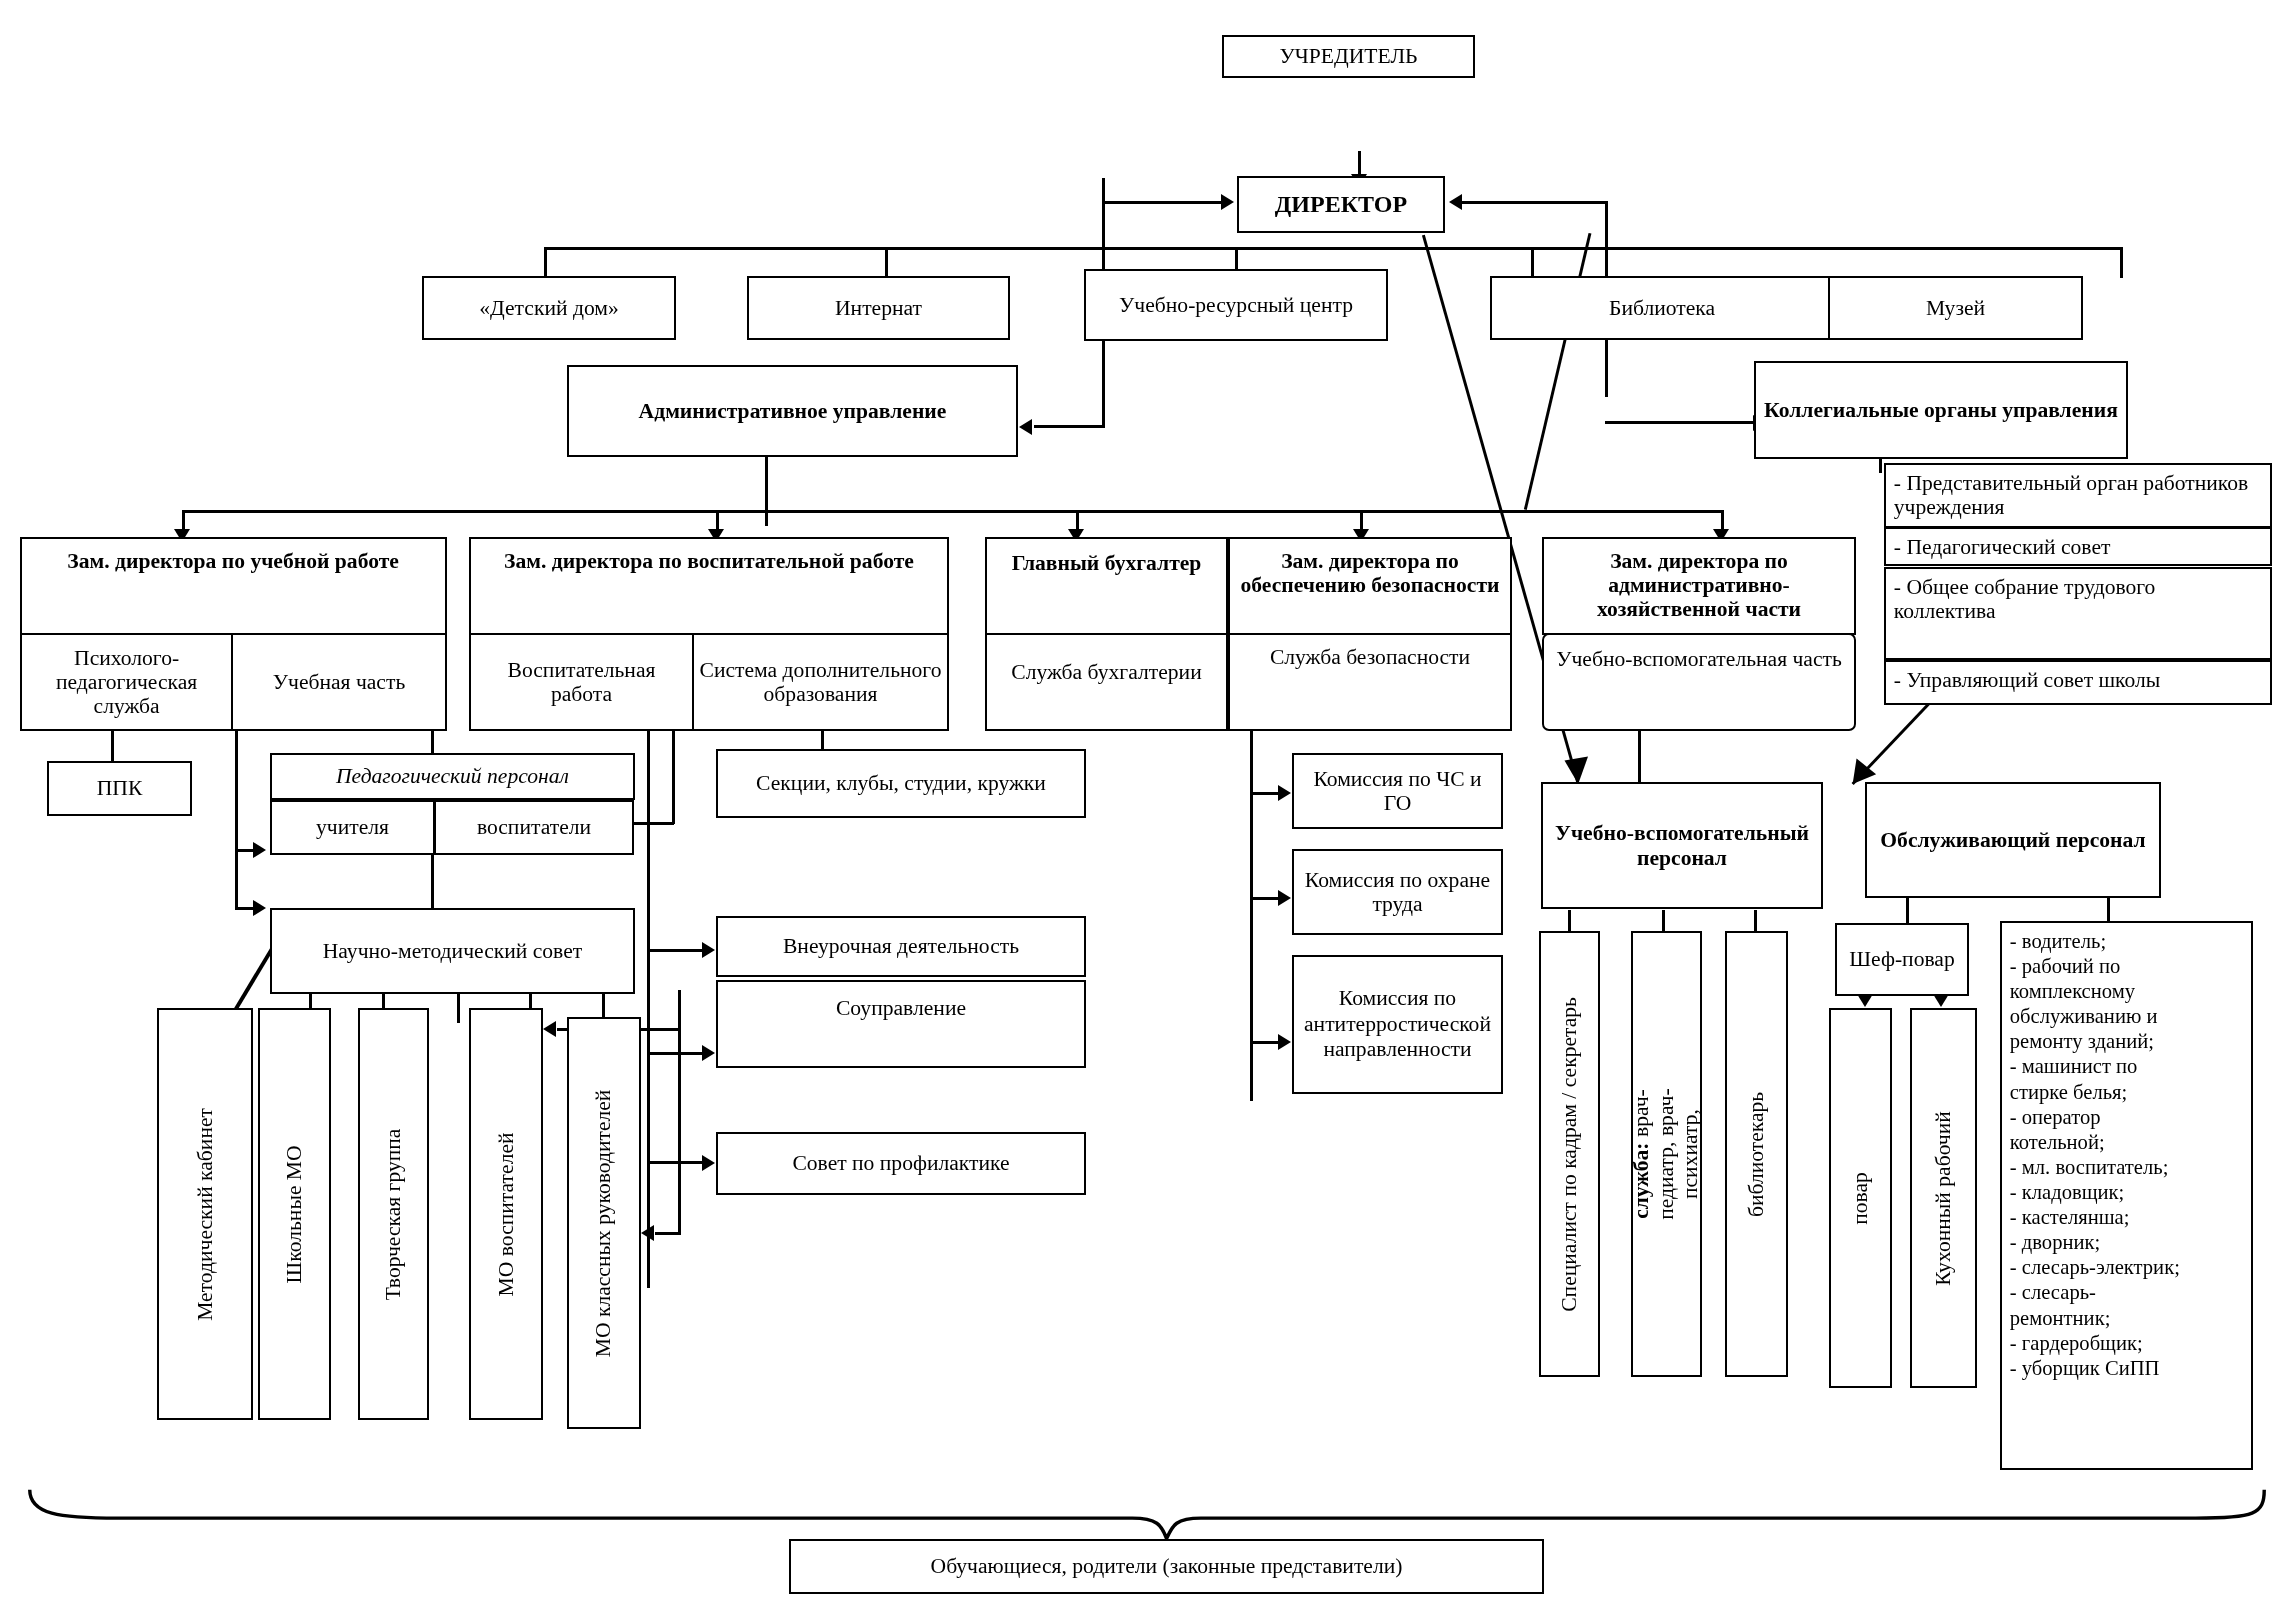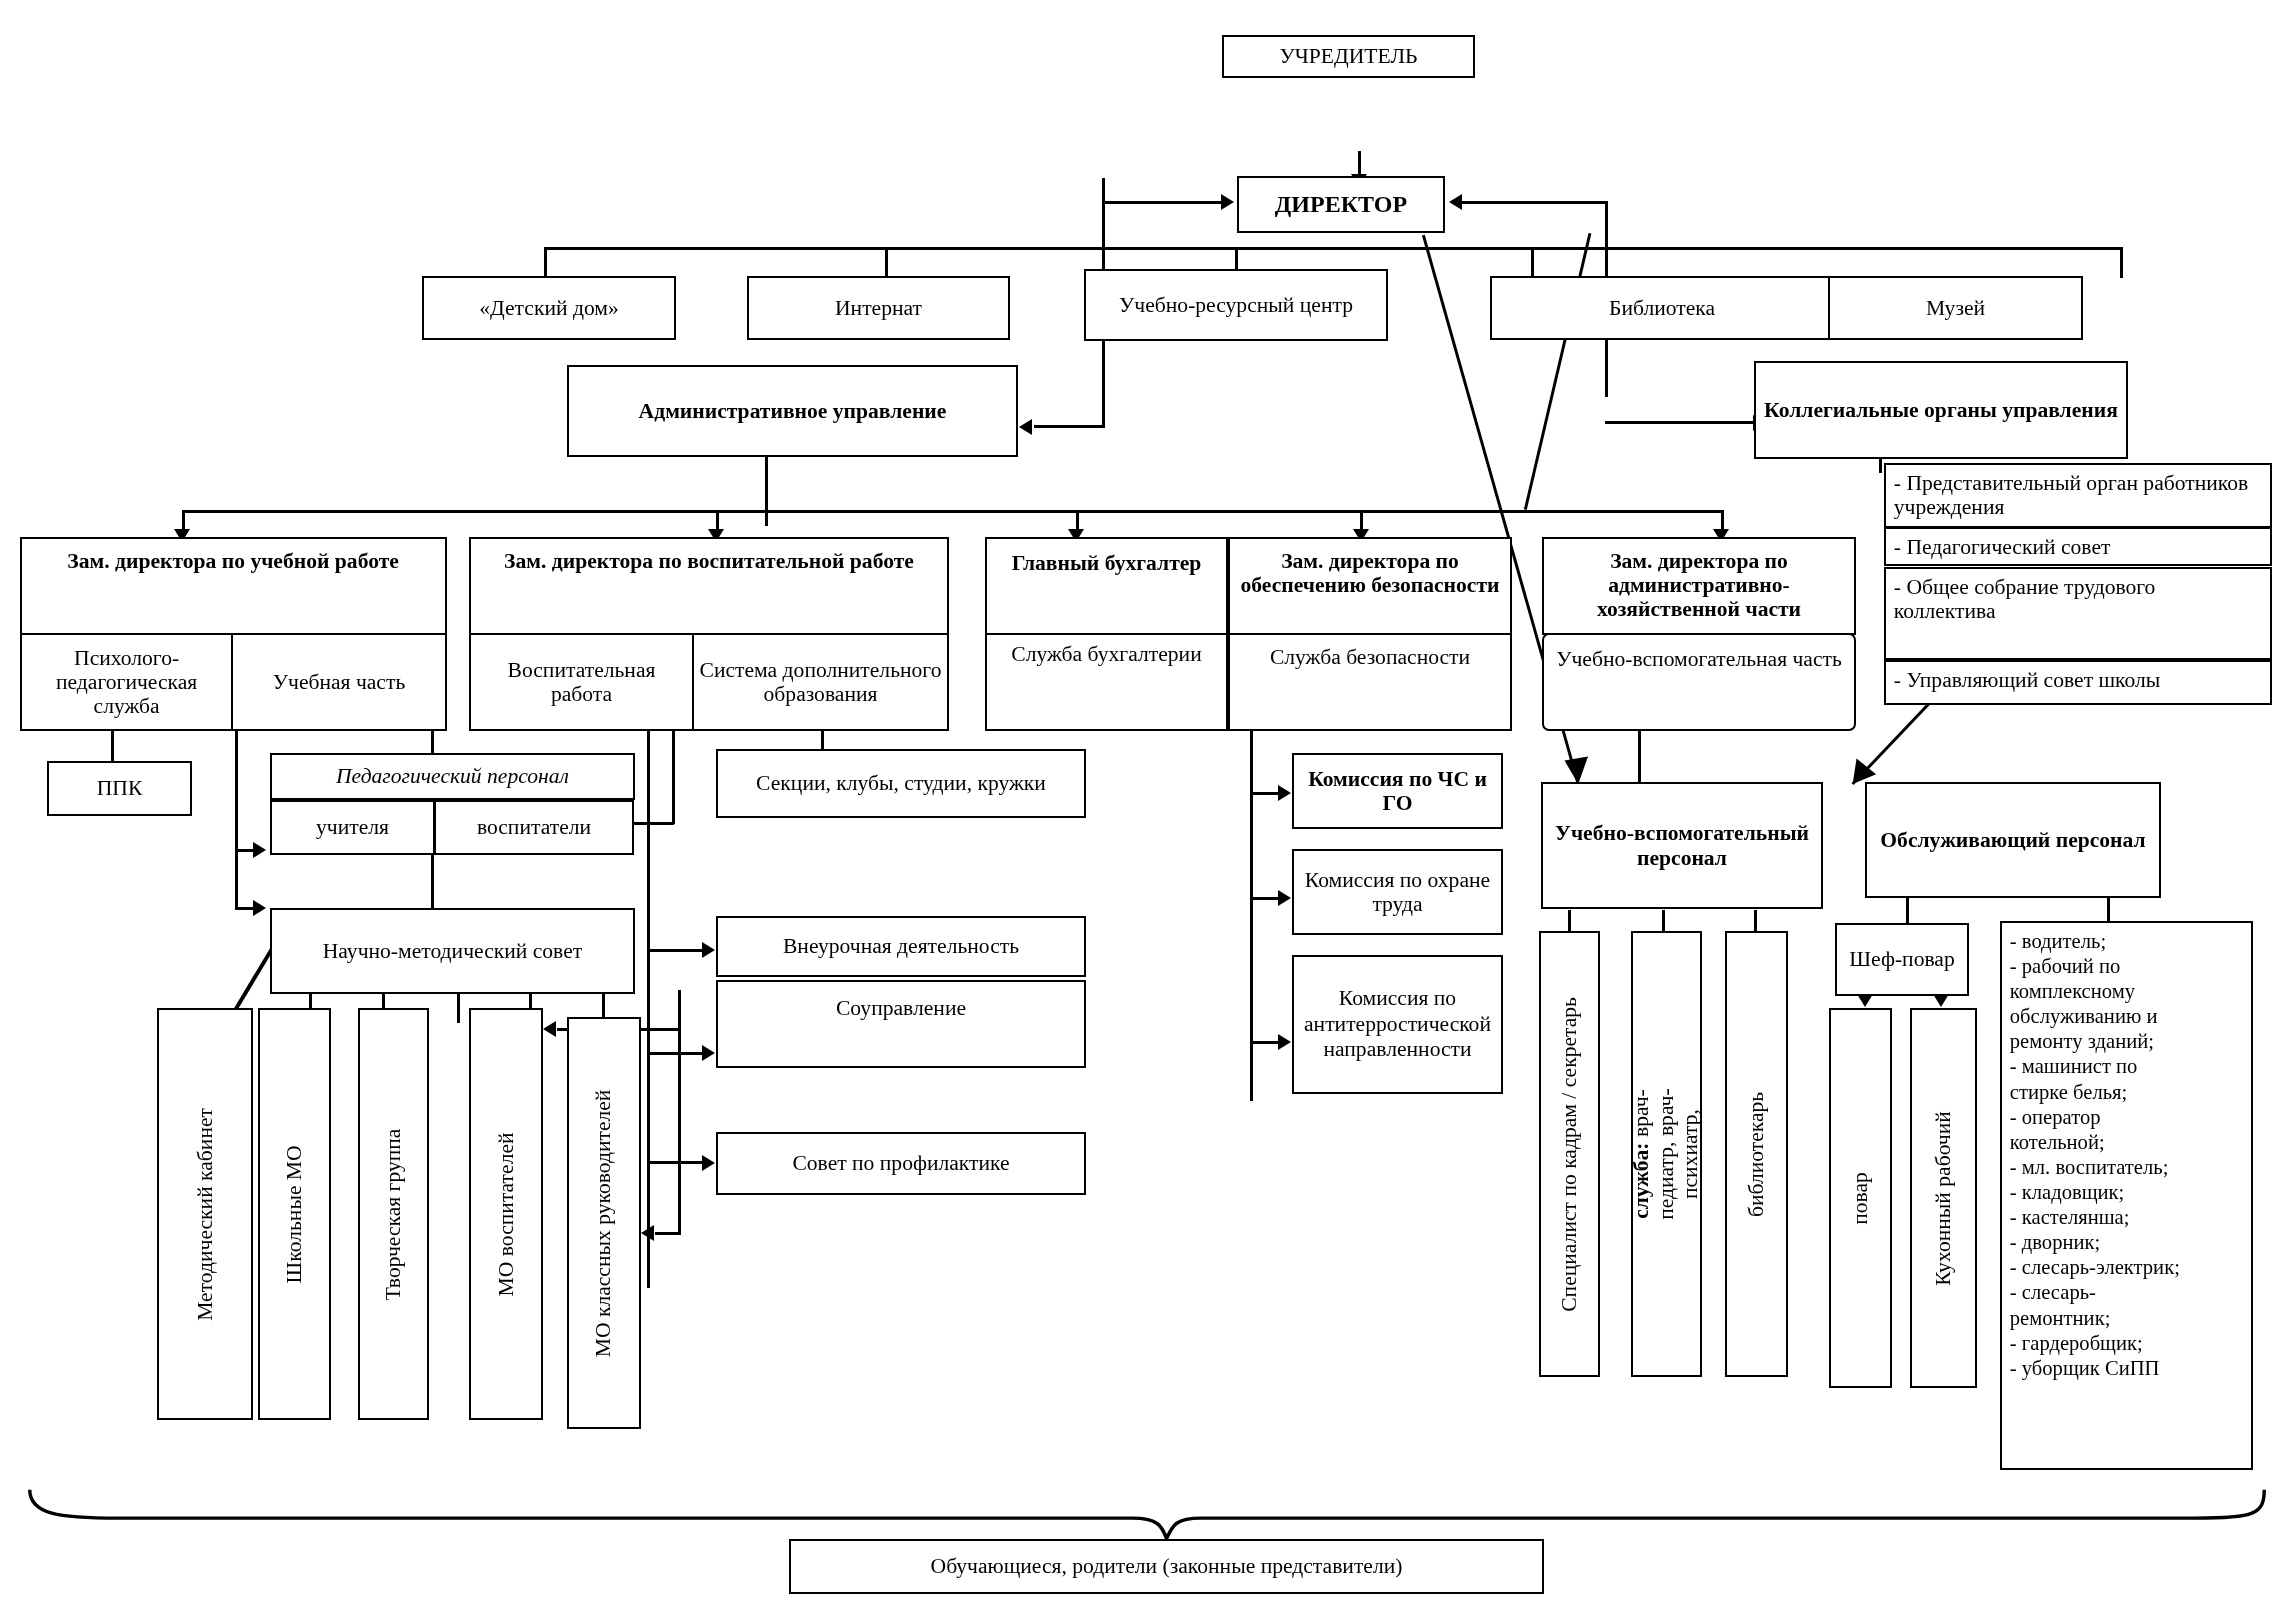--- a/index.html
+++ b/index.html
@@ -237,35 +237,35 @@
 
   <div class="ln hl" style="left:647px;top:1161px;width:61px;"></div>
   <div class="arr rt" style="left:702px;top:1155px;"></div>
   <div class="box" style="left:716px;top:1132px;width:370px;height:63px;">
     <span>Совет по профилактике</span>
   </div>
 
   <div class="box b top" style="left:985px;top:537px;width:243px;height:98px;padding-top:11.8px;">
     <span>Главный бухгалтер</span>
   </div>
-  <div class="box top" style="left:985px;top:633px;width:243px;height:98px;padding-top:7px;">
+  <div class="box top" style="left:985px;top:633px;width:243px;height:98px;padding-top:25px;">
     <span>Служба бухгалтерии</span>
   </div>
 
   <div class="box b top" style="left:1228px;top:537px;width:284px;height:98px;padding-top:9.8px;">
     <span>Зам. директора по обеспечению безопасности</span>
   </div>
   <div class="box top" style="left:1228px;top:633px;width:284px;height:98px;padding-top:9.8px;">
     <span>Служба безопасности</span>
   </div>
 
   <div class="ln vl" style="left:1250px;top:729px;height:372px;"></div>
   <div class="ln hl" style="left:1250px;top:792px;width:35px;"></div>
   <div class="arr rt" style="left:1278px;top:785px;"></div>
-  <div class="box" style="left:1292px;top:753px;width:211px;height:76px;font-weight:bold;">
+  <div class="box" style="left:1292px;top:753px;width:211px;height:76px;">
     <span>Комиссия по ЧС и ГО</span>
   </div>
 
   <div class="ln hl" style="left:1250px;top:897px;width:35px;"></div>
   <div class="arr rt" style="left:1278px;top:890px;"></div>
   <div class="box" style="left:1292px;top:849px;width:211px;height:86px;">
     <span>Комиссия по охране труда</span>
   </div>
 
   <div class="ln hl" style="left:1250px;top:1041px;width:35px;"></div>

